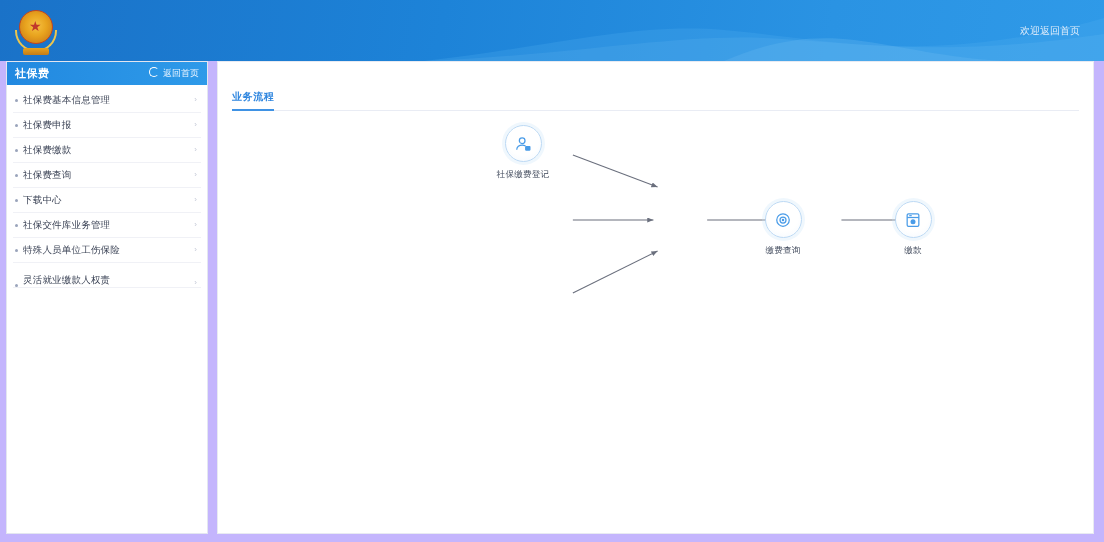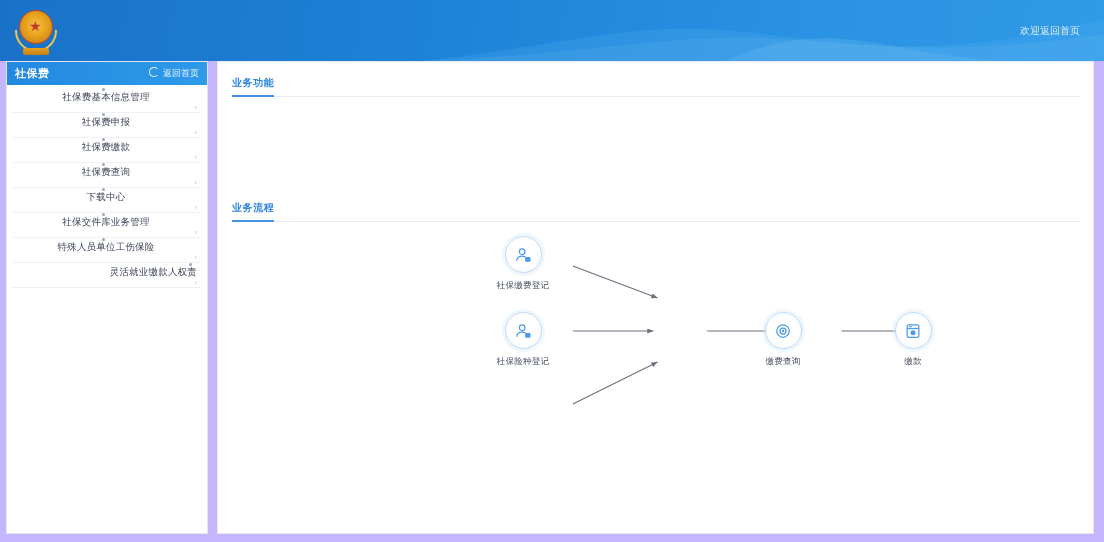--- a/index.html
+++ b/index.html
@@ -106,21 +106,20 @@
     display: inline-block;
   }
   .side-list { padding: 3px 0 0 0; }
   .side-item {
     display: flex; align-items: center;
     height: 25px;
     margin: 0 6px;
     padding: 0 4px 0 2px;
     border-bottom: 1px solid #f0f1f6;
     cursor: pointer;
-    flex-direction: column;
   }
   .side-item:last-child { border-bottom: 1px solid #f0f1f6; align-items: flex-end; }
   .bullet {
     width: 3px; height: 3px; border-radius: 50%;
     background: #9aa4bb; margin-right: 5px; flex: 0 0 auto;
   }
   .side-label {
     font-size: 9.5px; color: #3a4255; white-space: nowrap;
     letter-spacing: .2px;
   }
@@ -258,25 +257,20 @@
       <div class="side-item">
         <i class="bullet"></i>
         <span class="side-label">灵活就业缴款人权责</span>
         <span class="chev">›</span>
       </div>
     </div>
   </div>
 
   <div class="main">
 
-    <div>
-      <div class="sec-head">业务功能</div>
-      <div class="sec-rule"></div>
-      <div class="sec-body-1"></div>
-    </div>
 
     <div class="sec-2">
       <div class="sec-head">业务流程</div>
       <div class="sec-rule"></div>
 
       <div class="flow">
 
         <svg class="arrows" viewBox="0 0 820 265" preserveAspectRatio="none">
           <defs>
             <marker id="ah" markerWidth="7" markerHeight="7" refX="6" refY="2.5" orient="auto">
@@ -294,30 +288,20 @@
           <div class="node-circle">
             <svg width="20" height="20" viewBox="0 0 24 24" fill="none" stroke="#4a9ce8" stroke-width="1.5">
               <circle cx="11" cy="8" r="3.4"></circle>
               <path d="M4.5 19c0-3.6 2.9-5.8 6.5-5.8 1.6 0 3 .45 4.1 1.2"></path>
               <rect x="14.5" y="14.5" width="6.5" height="5.5" rx="1" fill="#4a9ce8" stroke="none"></rect>
             </svg>
           </div>
           <div class="node-label">社保缴费登记</div>
         </div>
 
-        <div class="node" style="left:248px; top:76px;">
-          <div class="node-circle">
-            <svg width="20" height="20" viewBox="0 0 24 24" fill="none" stroke="#4a9ce8" stroke-width="1.5">
-              <circle cx="11" cy="8" r="3.4"></circle>
-              <path d="M4.5 19c0-3.6 2.9-5.8 6.5-5.8 1.6 0 3 .45 4.1 1.2"></path>
-              <rect x="14.5" y="14.5" width="6.5" height="5.5" rx="1" fill="#4a9ce8" stroke="none"></rect>
-            </svg>
-          </div>
-          <div class="node-label">社保险种登记</div>
-        </div>
 
 
 
         <div class="node" style="left:508px; top:76px;">
           <div class="node-circle">
             <svg width="20" height="20" viewBox="0 0 24 24" fill="none" stroke="#4a9ce8" stroke-width="1.5">
               <circle cx="12" cy="12" r="7.5"></circle>
               <circle cx="12" cy="12" r="3.6"></circle>
               <circle cx="12" cy="12" r="1.5" fill="#4a9ce8" stroke="none"></circle>
             </svg>

